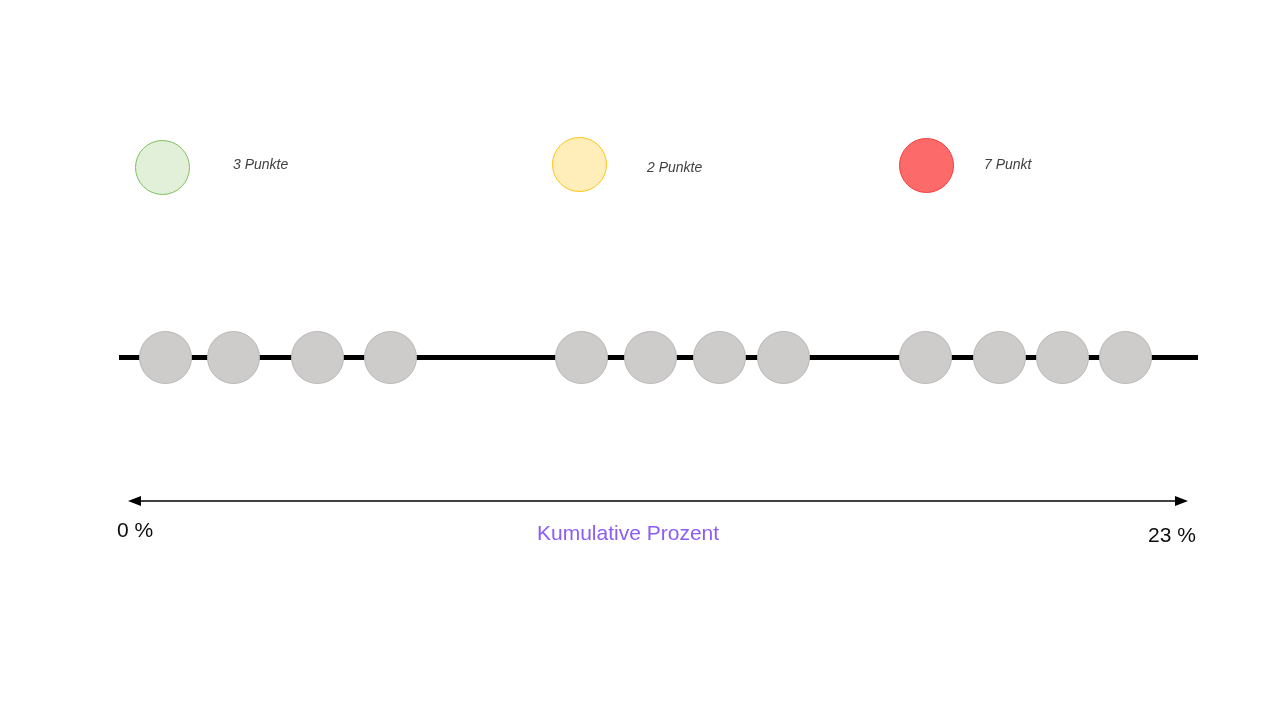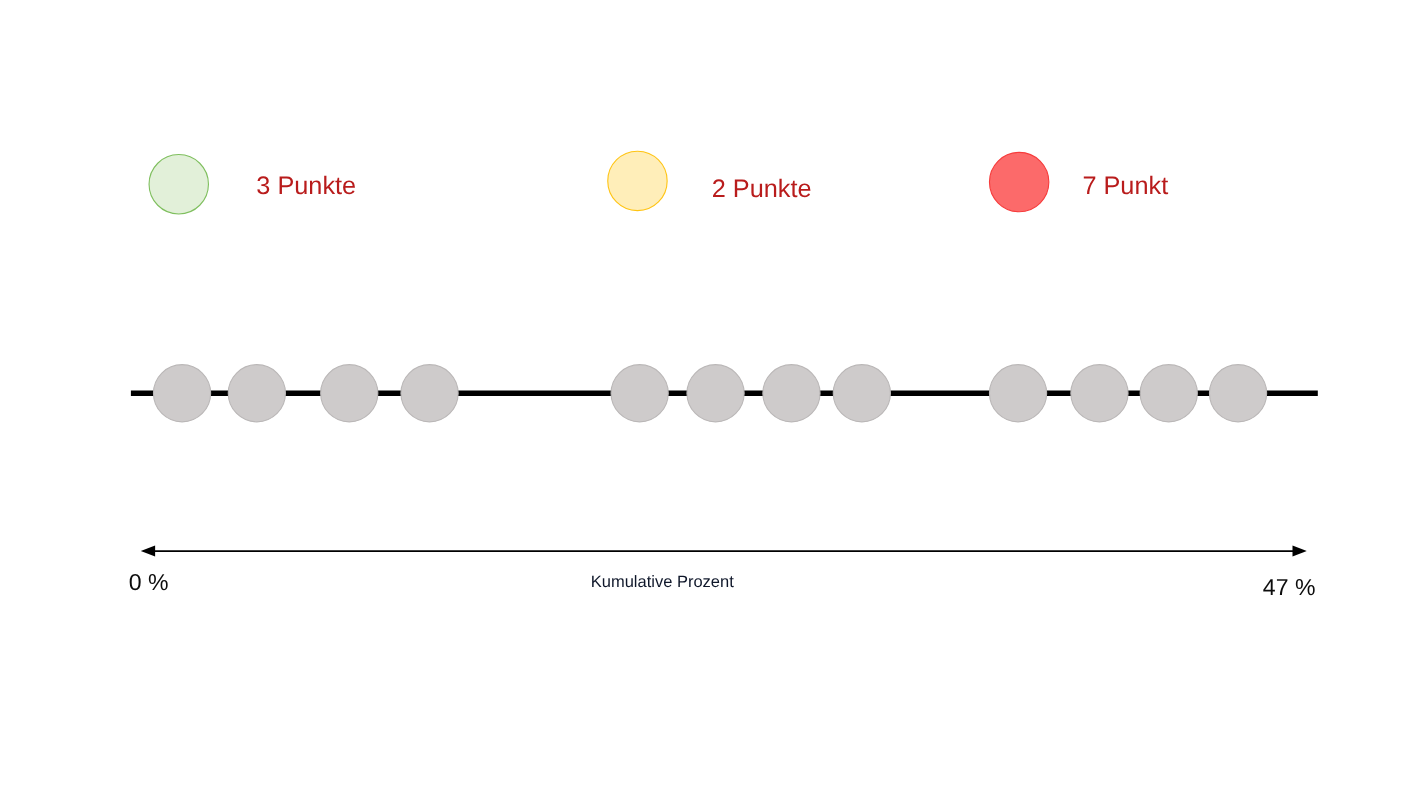--- a/index.html
+++ b/index.html
@@ -23,24 +23,25 @@
   .legend-item {
     position: absolute;
   }
   .legend-swatch {
     position: absolute;
     border-radius: 50%;
     box-sizing: border-box;
   }
   .legend-label {
     position: absolute;
-    font-size: 23px;
+    font-size: 14px;
     line-height: 1;
     white-space: nowrap;
-    color: #b91c1c;
+    color: #404040;
+    font-style: italic;
   }
 
   .legend-item-3 { left: 0; top: 0; }
   .legend-item-3 .legend-swatch {
     left: 135px; top: 140px;
     width: 55px; height: 55px;
     background: #e2f0d9;
     border: 1.6px solid #7fbf5e;
   }
   .legend-item-3 .legend-label { left: 233px; top: 157px; }
@@ -97,24 +98,24 @@
     line-height: 1;
     white-space: nowrap;
     color: #0d0d0d;
   }
   .axis-label-left  { left: 117px; top: 519px; }
   .axis-label-right { left: 1148px; top: 524px; }
   .axis-caption {
     position: absolute;
     left: 537px;
     top: 522px;
-    font-size: 15px;
+    font-size: 21px;
     line-height: 1;
     white-space: nowrap;
-    color: #0f172a;
+    color: #8b5cf6;
   }
 </style>
 </head>
 <body>
 
 <div id="canvas">
 
   <div class="legend">
 
     <div class="legend-item legend-item-3">
@@ -157,15 +158,15 @@
       <line x1="8" y1="9" x2="1052" y2="9" stroke="#000000" stroke-width="1.6"></line>
       <polygon points="0,9 13,4 13,14" fill="#000000"></polygon>
       <polygon points="1060,9 1047,4 1047,14" fill="#000000"></polygon>
     </svg>
   </div>
 
   <span class="axis-end-label axis-label-left">0 %</span>
 
   <span class="axis-caption">Kumulative Prozent</span>
 
-  <span class="axis-end-label axis-label-right">47 %</span>
+  <span class="axis-end-label axis-label-right">23 %</span>
 
 </div>
 
 </body></html>

